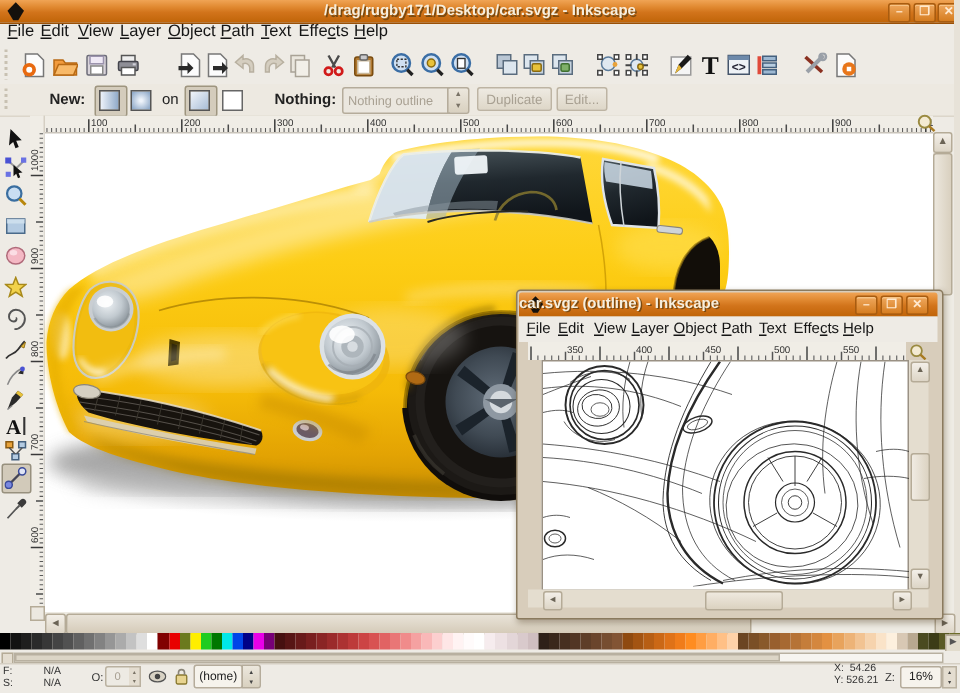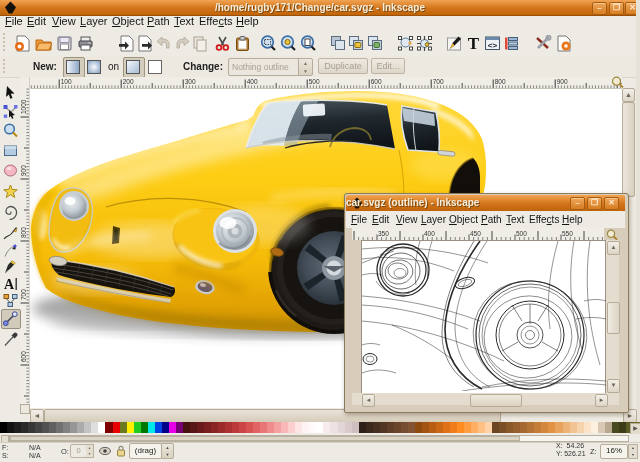--- a/index.html
+++ b/index.html
@@ -7,21 +7,21 @@
 .titlebar{background:linear-gradient(180deg,#f0a455 0%,#e18a32 30%,#d2741b 55%,#c06408 100%);}
 .wbtn{position:absolute;width:13px;height:11px;border-radius:2px;background:linear-gradient(180deg,#efa85e,#d67d20);border:1px solid #a85c10;box-shadow:inset 0 1px 0 rgba(255,220,170,.55);color:#ffe9cf;font-size:8px;line-height:10px;text-align:center;font-weight:bold;}
 .menutxt{font-size:11px;color:#151515;}
 .m2{font-size:10px;color:#151515;}
 .menutxt u,.m2 u{text-decoration:underline;}
 .gbtn{font-size:9px;color:#a8a092;text-align:center;}
 .ruler{background:#f0ede6;}
 </style></head><body>
 <div style="position:absolute;left:0;top:0;width:640px;height:462px;overflow:hidden;">
 <div class="abs titlebar" style="left:0;top:0;width:640px;height:15px;border-bottom:1px solid #9a5006;"></div>
-<div class="abs" style="left:0;top:2px;width:640px;text-align:center;font-size:10px;font-weight:bold;color:#f6eedd;text-shadow:1px 1px 0 #7a4a10;">/home/rugby171/Change/car.svgz - Inkscape</div>
+<div class="abs" style="left:0;top:2px;width:640px;text-align:center;font-size:10px;font-weight:bold;color:#f6eedd;text-shadow:1px 1px 0 #7a4a10;">/drag/rugby171/Desktop/car.svgz - Inkscape</div>
 <svg class="abs" style="left:4px;top:1px" width="13" height="13" viewBox="0 0 13 13">
       <path d="M6.5 0.5 L12 6.2 L8.2 12.5 L4.8 12.5 L1 6.2 Z" fill="#15110c"></path>
     </svg>
 <div class="wbtn" style="left:592px;top:2px;">–</div>
 <div class="wbtn" style="left:609px;top:2px;">❐</div>
 <div class="wbtn" style="left:625px;top:2px;">✕</div>
 <div class="abs" style="left:0;top:16px;width:640px;height:13px;background:#eeebe5;"></div>
 <div class="abs menutxt" style="left:5px;top:15px;"><u>F</u>ile</div>
 <div class="abs menutxt" style="left:27px;top:15px;"><u>E</u>dit</div>
 <div class="abs menutxt" style="left:52px;top:15px;"><u>V</u>iew</div>
@@ -159,21 +159,21 @@
 <div class="abs" style="left:0;top:56px;width:640px;height:21px;background:#ede9e1;border-bottom:1px solid #dcd6ca;"></div>
 <div class="abs" style="left:3px;top:59px;width:2px;height:15px;background:repeating-linear-gradient(180deg,#c8c1b2 0 2px,transparent 2px 4px);"></div>
 <div class="abs" style="left:33px;top:61px;font-size:10px;font-weight:bold;color:#222;">New:</div>
 <div class="abs" style="left:63px;top:57px;width:20px;height:19px;background:#d4ccbc;border:1px solid #9e957f;border-radius:2px;"></div>
 <div class="abs" style="left:66px;top:60px;width:12px;height:12px;border:1px solid #555;background:linear-gradient(90deg,#eef3fa,#8fa9c8);"></div>
 <div class="abs" style="left:87px;top:60px;width:12px;height:12px;border:1px solid #555;background:radial-gradient(circle,#eef3fa 10%,#8fa9c8 90%);"></div>
 <div class="abs" style="left:108px;top:61px;font-size:10px;color:#222;">on</div>
 <div class="abs" style="left:123px;top:57px;width:20px;height:19px;background:#d4ccbc;border:1px solid #9e957f;border-radius:2px;"></div>
 <div class="abs" style="left:126px;top:60px;width:12px;height:12px;border:1px solid #555;background:linear-gradient(135deg,#f2f6fb,#a8bdd6);"></div>
 <div class="abs" style="left:148px;top:60px;width:12px;height:12px;border:1px solid #666;background:#fff;"></div>
-<div class="abs" style="left:183px;top:61px;font-size:10px;font-weight:bold;color:#222;">Change:</div>
+<div class="abs" style="left:183px;top:61px;font-size:10px;font-weight:bold;color:#222;">Nothing:</div>
 <div class="abs" style="left:228px;top:58px;width:70px;height:16px;background:#ebe7df;border:1px solid #b5ac9b;border-radius:2px 0 0 2px;"></div>
 <div class="abs gbtn" style="left:232px;top:61.5px;font-size:8.5px;">Nothing outline</div>
 <div class="abs" style="left:298px;top:58px;width:13px;height:16px;background:linear-gradient(180deg,#ece7dd,#d9d1c0);border:1px solid #b5ac9b;border-radius:0 2px 2px 0;font-size:5px;color:#7a7366;text-align:center;line-height:8px;">▲<br>▼</div>
 <div class="abs gbtn" style="left:318px;top:58px;width:48px;height:14px;background:linear-gradient(180deg,#eeeae2,#ded7c8);border:1px solid #bdb4a3;border-radius:2px;line-height:15px;">Duplicate</div>
 <div class="abs gbtn" style="left:371px;top:58px;width:32px;height:14px;background:linear-gradient(180deg,#eeeae2,#ded7c8);border:1px solid #bdb4a3;border-radius:2px;line-height:15px;">Edit...</div>
 <svg class="abs" style="left:29px;top:77px" width="593" height="11" viewBox="0 0 593 11">
       <rect width="593" height="11" fill="#f0ede6"></rect>
       <line x1="2.3" y1="8.4" x2="2.3" y2="11" stroke="#5a5a5a" stroke-width="0.7"></line>
       <line x1="5.4" y1="8.4" x2="5.4" y2="11" stroke="#5a5a5a" stroke-width="0.7"></line>
       <line x1="8.5" y1="8.4" x2="8.5" y2="11" stroke="#5a5a5a" stroke-width="0.7"></line>
@@ -1050,19 +1050,19 @@
 <div class="abs" style="left:70px;top:444px;width:15px;height:12px;background:#edeae3;border:1px solid #bab1a0;border-radius:2px 0 0 2px;font-size:7.5px;color:#a8a092;text-align:center;line-height:12px;">0</div>
 <div class="abs" style="left:86px;top:444px;width:7px;height:12px;background:#e4ddd0;border:1px solid #bab1a0;border-left:none;font-size:3.5px;color:#7a7366;text-align:center;line-height:6px;">▲<br>▼</div>
 <svg class="abs" style="left:99px;top:446px" width="12" height="10" viewBox="0 0 12 10">
       <ellipse cx="6" cy="5" rx="5.5" ry="3.6" fill="#d8d2c4" stroke="#555" stroke-width="0.9"></ellipse>
       <circle cx="6" cy="5" r="1.8" fill="#444"></circle>
     </svg>
 <svg class="abs" style="left:116px;top:445px" width="10" height="12" viewBox="0 0 10 12">
       <rect x="1.5" y="5" width="7" height="6" rx="1" fill="#e8d490" stroke="#8a7a30" stroke-width="0.9"></rect>
       <path d="M3 5 V3.4 a2 2 0 0 1 4 0 V5" fill="none" stroke="#8a8578" stroke-width="1.1"></path>
     </svg>
-<div class="abs" style="left:129px;top:443px;width:31px;height:14px;background:#f6f3ec;border:1px solid #b5ac9b;border-radius:2px;font-size:8px;color:#222;text-align:center;line-height:13px;">(drag)</div>
+<div class="abs" style="left:129px;top:443px;width:31px;height:14px;background:#f6f3ec;border:1px solid #b5ac9b;border-radius:2px;font-size:8px;color:#222;text-align:center;line-height:13px;">(home)</div>
 <div class="abs" style="left:161px;top:443px;width:11px;height:14px;background:linear-gradient(180deg,#ece7dd,#d9d1c0);border:1px solid #b5ac9b;border-radius:0 2px 2px 0;font-size:4px;color:#444;text-align:center;line-height:7px;">▲<br>▼</div>
 <div class="abs" style="left:556px;top:442px;font-size:7px;color:#333;">X:&nbsp;&nbsp;54.26</div>
 <div class="abs" style="left:556px;top:450px;font-size:7px;color:#333;">Y: 526.21</div>
 <div class="abs" style="left:590px;top:447px;font-size:7.5px;color:#333;">Z:</div>
 <div class="abs" style="left:600px;top:444px;width:26px;height:13px;background:#f6f3ec;border:1px solid #b5ac9b;border-radius:2px;font-size:8px;color:#222;text-align:center;line-height:12px;">16%</div>
 <div class="abs" style="left:628px;top:444px;width:8px;height:13px;background:#e4ddd0;border:1px solid #bab1a0;font-size:3.5px;color:#444;text-align:center;line-height:6.5px;">▲<br>▼</div>
 </div>
 </body></html>

